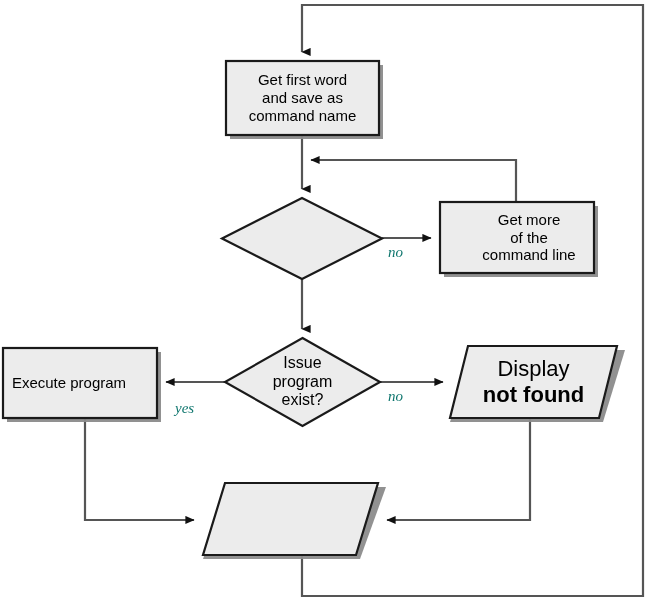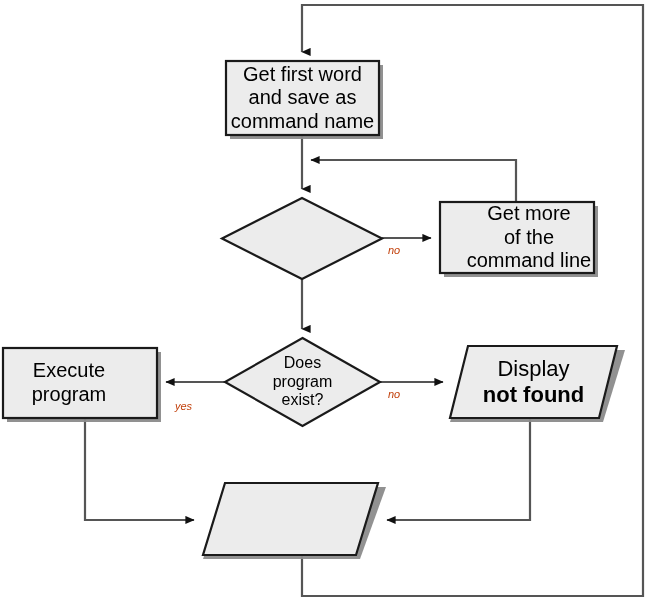--- a/index.html
+++ b/index.html
@@ -30,29 +30,29 @@
     display: flex;
     align-items: center;
     justify-content: center;
     text-align: center;
     color: #000000;
     font-family: "Liberation Sans", sans-serif;
     pointer-events: none;
     line-height: 1.18;
     white-space: pre-line;
   }
-  .proc-label { font-size: 20px; }
+  .proc-label { font-size: 15px; }
   .dec-label  { font-size: 16px; }
   .io-label   { font-size: 22px; align-items: center; }
   .edge-label {
     position: absolute;
     font-style: italic;
-    font-size: 11px;
-    color: #c2410c;
-    font-family: Liberation Sans, sans-serif;
+    font-size: 15px;
+    color: #0f766e;
+    font-family: Liberation Serif, serif;
     pointer-events: none;
   }
   .io-strong { font-weight: bold; }
 </style>
 </head>
 <body>
 
 <div id="flow-root">
 
   <svg id="flow-svg" viewBox="0 0 649 605">
@@ -116,21 +116,21 @@
 
   <div class="node-label proc-label" style="left:226px; top:61px; width:153px; height:74px;">Get first word
 and save as
 command name</div>
 
 
   <div class="node-label proc-label" style="left:440px; top:202px; width:178px; height:71px;">Get more
 of the
 command line</div>
 
-  <div class="node-label dec-label" style="left:225px; top:338px; width:155px; height:88px;">Does
+  <div class="node-label dec-label" style="left:225px; top:338px; width:155px; height:88px;">Issue
 program
 exist?</div>
 
   <div class="node-label proc-label" style="left:3px; top:348px; width:132px; height:70px;">Execute program</div>
 
   <div class="node-label io-label" style="left:450px; top:346px; width:167px; height:72px; flex-direction:column;">
     <span>Display</span>
     <span class="io-strong">not found</span>
   </div>
 

